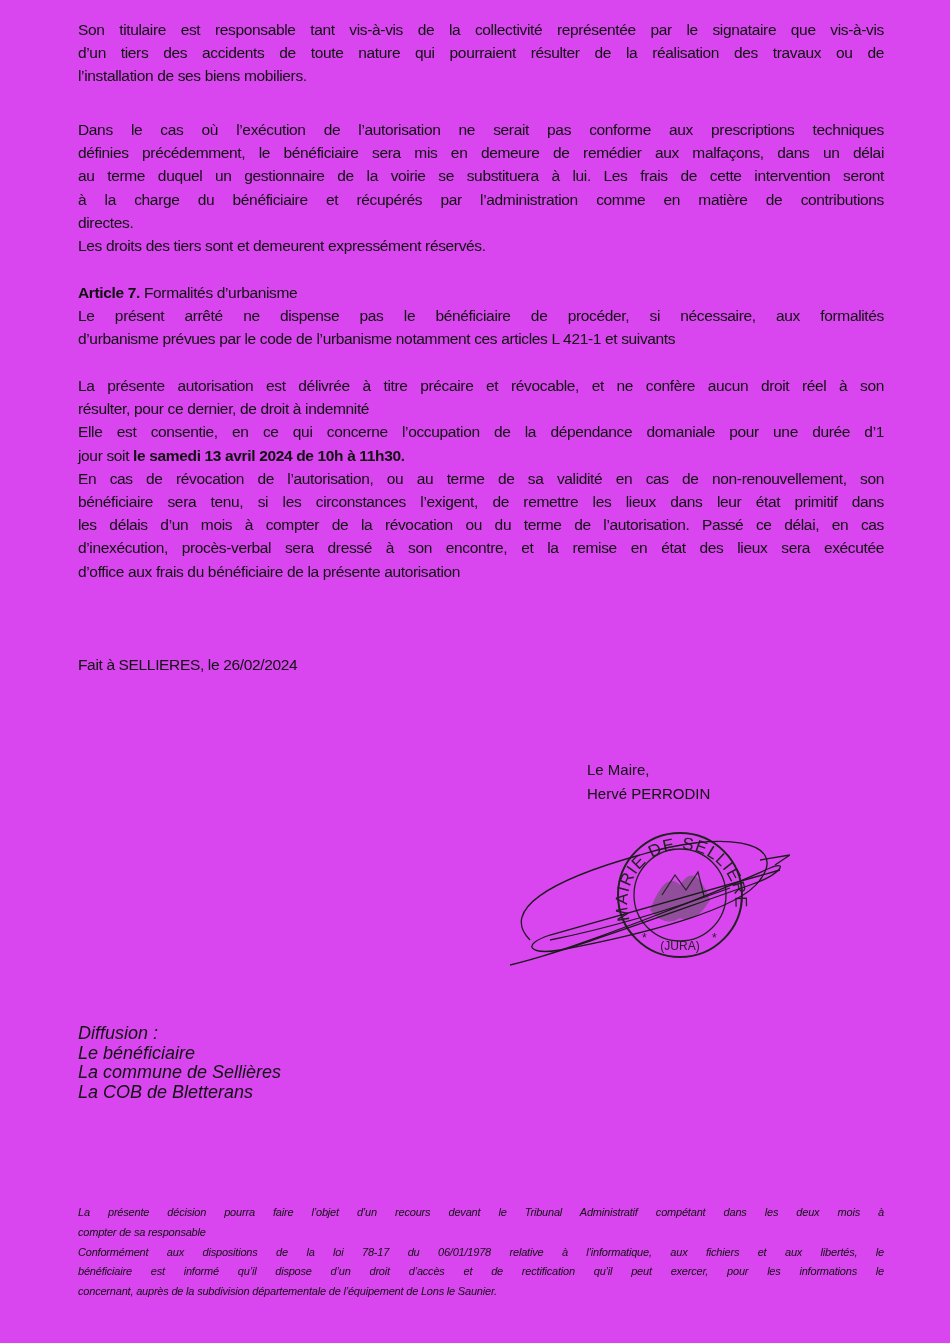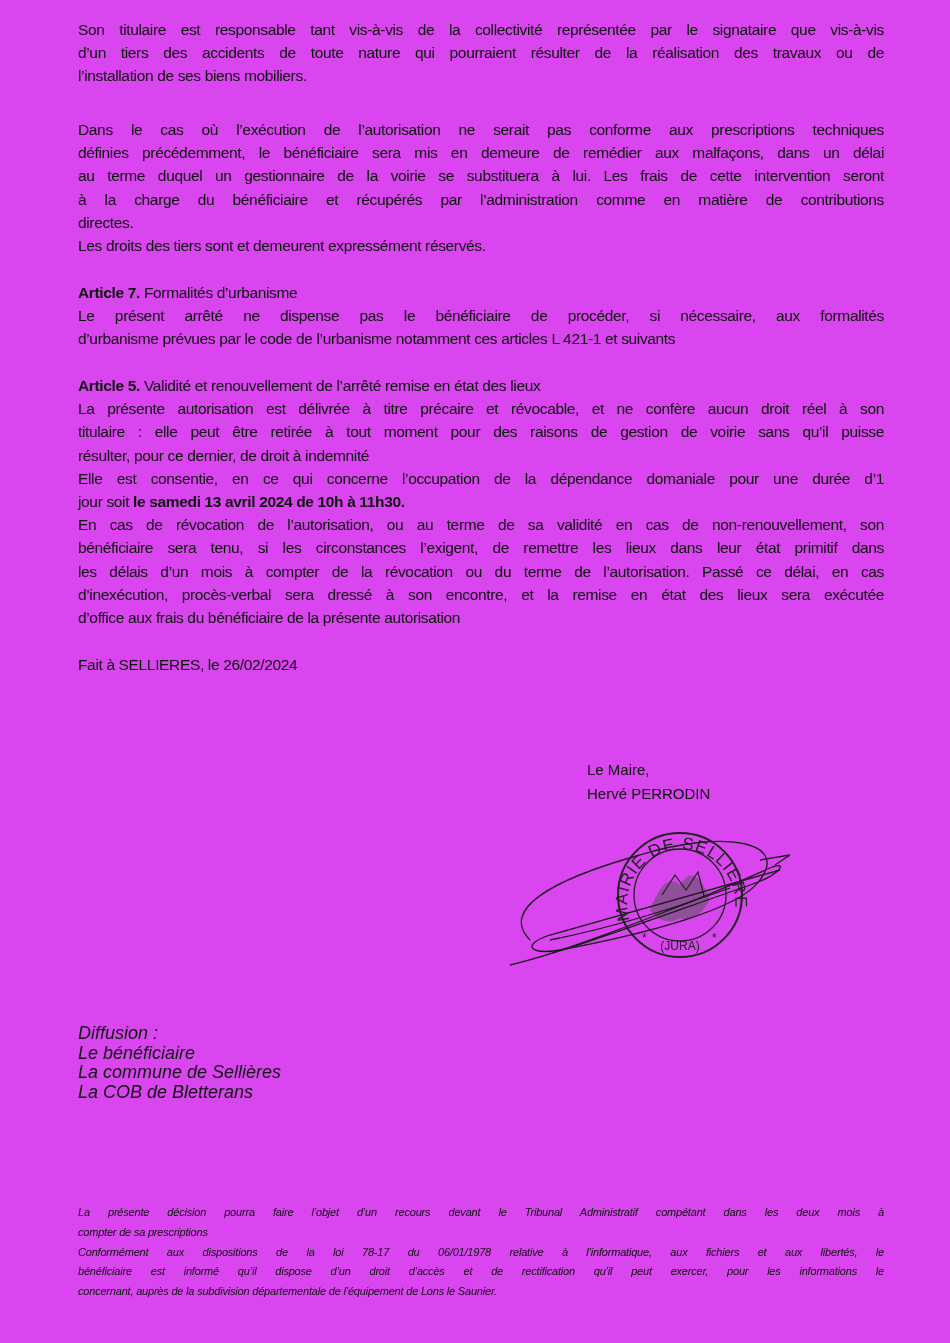--- a/index.html
+++ b/index.html
@@ -37,23 +37,21 @@
     <span class="line">Les droits des tiers sont et demeurent expressément réservés.</span>
   </div>
 
   <div class="para" style="top:281px;">
     <span class="line"><b>Article 7.</b><span> Formalités d’urbanisme</span></span>
     <span class="line just">Le présent arrêté ne dispense pas le bénéficiaire de procéder, si nécessaire, aux formalités</span>
     <span class="line">d’urbanisme prévues par le code de l’urbanisme notamment ces articles L 421-1 et suivants</span>
   </div>
 
   <div class="para" style="top:374px;">
-    <span class="line"><b>Article 5.</b><span> Validité et renouvellement de l’arrêté remise en état des lieux</span></span>
     <span class="line just">La présente autorisation est délivrée à titre précaire et révocable, et ne confère aucun droit réel à son</span>
-    <span class="line just">titulaire : elle peut être retirée à tout moment pour des raisons de gestion de voirie sans qu’il puisse</span>
     <span class="line">résulter, pour ce dernier, de droit à indemnité</span>
     <span class="line just">Elle est consentie, en ce qui concerne l’occupation de la dépendance domaniale pour une durée d’1</span>
     <span class="line"><span>jour soit </span><b>le samedi 13 avril 2024 de 10h à 11h30.</b></span>
     <span class="line just">En cas de révocation de l’autorisation, ou au terme de sa validité en cas de non-renouvellement, son</span>
     <span class="line just">bénéficiaire sera tenu, si les circonstances l’exigent, de remettre les lieux dans leur état primitif dans</span>
     <span class="line just">les délais d’un mois à compter de la révocation ou du terme de l’autorisation. Passé ce délai, en cas</span>
     <span class="line just">d’inexécution, procès-verbal sera dressé à son encontre, et la remise en état des lieux sera exécutée</span>
     <span class="line">d’office aux frais du bénéficiaire de la présente autorisation</span>
   </div>
 
@@ -90,19 +88,19 @@
 
   <div class="diff">
     <div>Diffusion :</div>
     <div>Le bénéficiaire</div>
     <div>La commune de Sellières</div>
     <div>La COB de Bletterans</div>
   </div>
 
   <div class="footer">
     <span class="line just" style="display:block;">La présente décision pourra faire l’objet d’un recours devant le Tribunal Administratif compétant dans les deux mois à</span>
-    <span class="line" style="display:block;">compter de sa prescriptions</span>
+    <span class="line" style="display:block;">compter de sa responsable</span>
     <span class="line just" style="display:block;font-style:italic;">Conformément aux dispositions de la loi 78-17 du 06/01/1978 relative à l’informatique, aux fichiers et aux libertés, le</span>
     <span class="line just" style="display:block;">bénéficiaire est informé qu’il dispose d’un droit d’accès et de rectification qu’il peut exercer, pour les informations le</span>
     <span class="line" style="display:block;">concernant, auprès de la subdivision départementale de l’équipement de Lons le Saunier.</span>
   </div>
 
 </div>
 
 </body></html>

